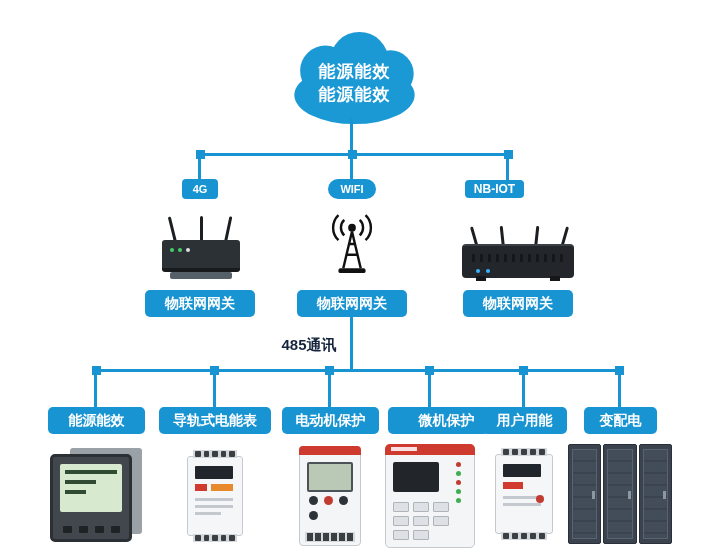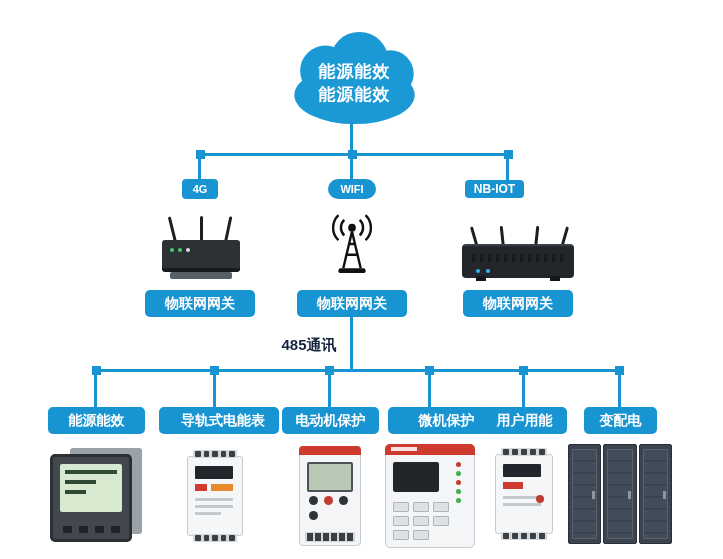--- a/index.html
+++ b/index.html
@@ -205,21 +205,21 @@
   <div class="node" style="left:615px;top:366px;"></div>
 
   <div class="line lv" style="left:94px;top:369px;height:39px;"></div>
   <div class="line lv" style="left:213px;top:369px;height:39px;"></div>
   <div class="line lv" style="left:328px;top:369px;height:39px;"></div>
   <div class="line lv" style="left:428px;top:369px;height:39px;"></div>
   <div class="line lv" style="left:522px;top:369px;height:39px;"></div>
   <div class="line lv" style="left:618px;top:369px;height:39px;"></div>
 
   <div class="plate" style="left:48px;top:407px;width:97px;">能源能效</div>
-  <div class="plate" style="left:159px;top:407px;width:112px;padding-left:8px;">导轨式电能表</div>
+  <div class="plate" style="left:159px;top:407px;width:112px;">导轨式电能表</div>
   <div class="plate" style="left:282px;top:407px;width:97px;">电动机保护</div>
   <div class="plate" style="left:388px;top:407px;width:85px;padding-left:16px;">微机保护</div>
   <div class="plate" style="left:482px;top:407px;width:85px;">用户用能</div>
   <div class="plate" style="left:584px;top:407px;width:73px;">变配电</div>
 
   <div class="dev m1">
     <div class="side"></div>
     <div class="body">
       <div class="screen">
           <i class="row"></i>

